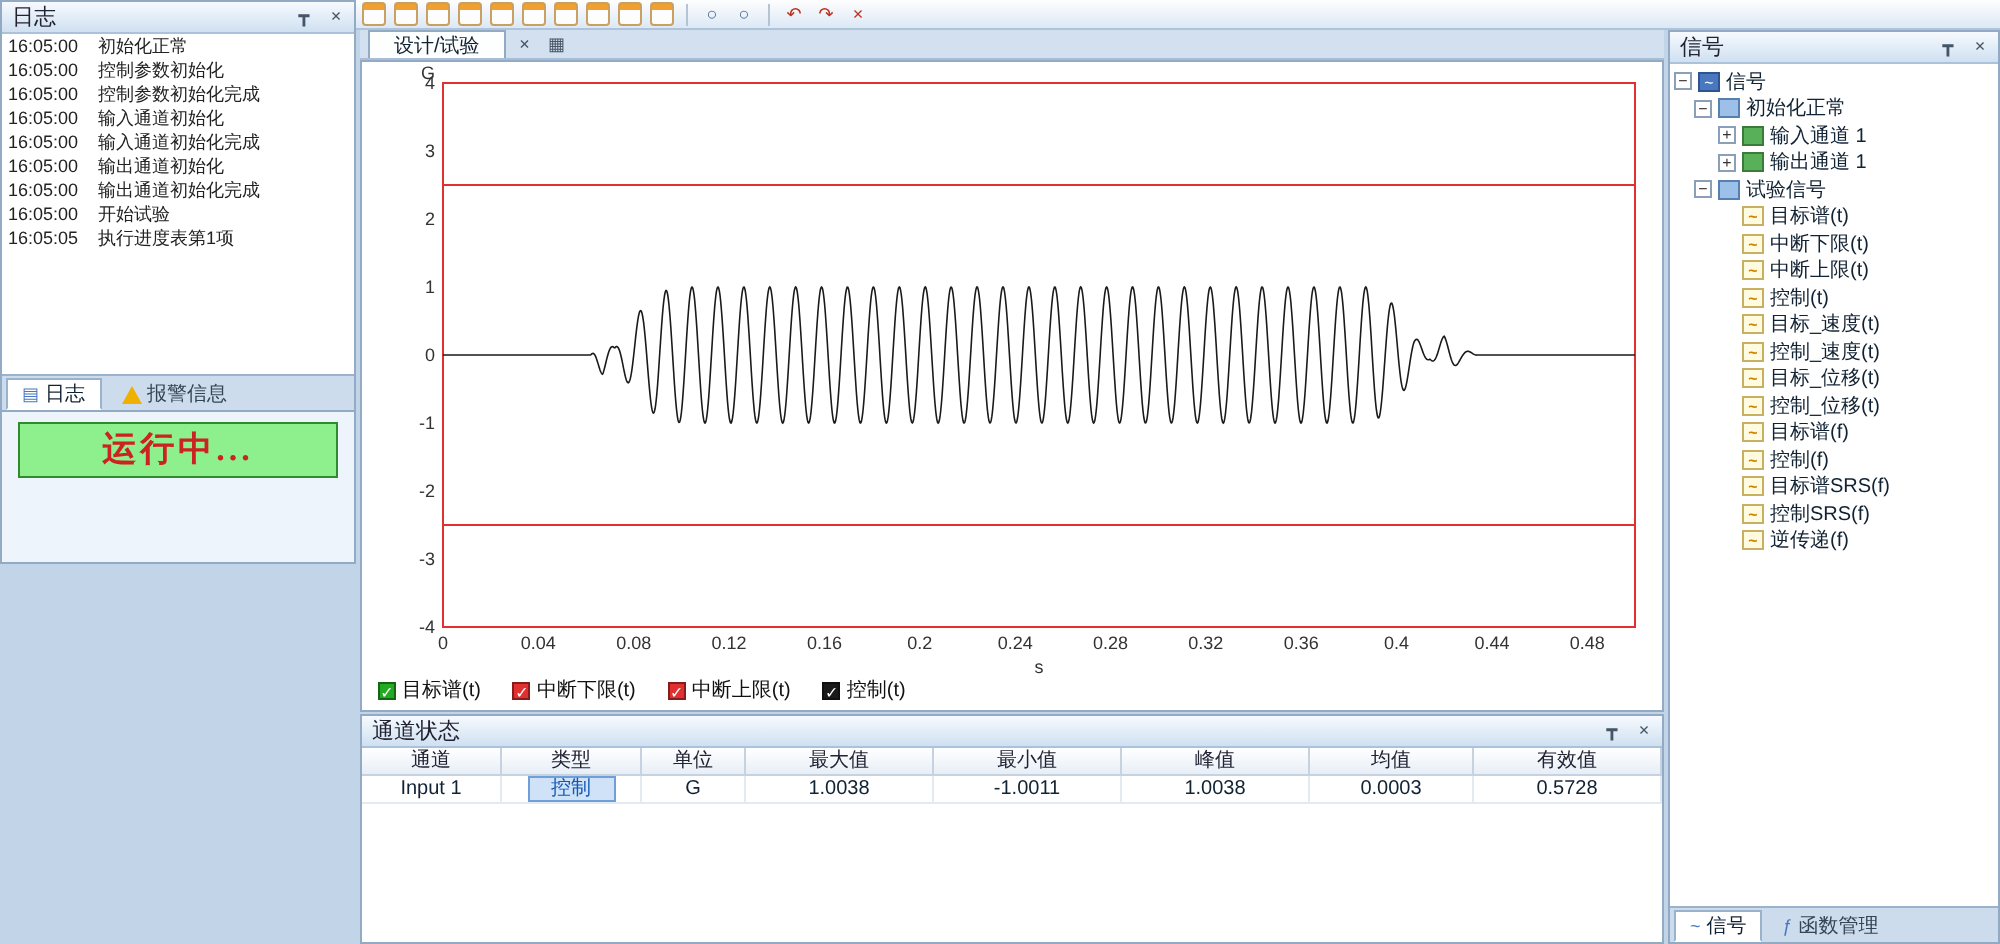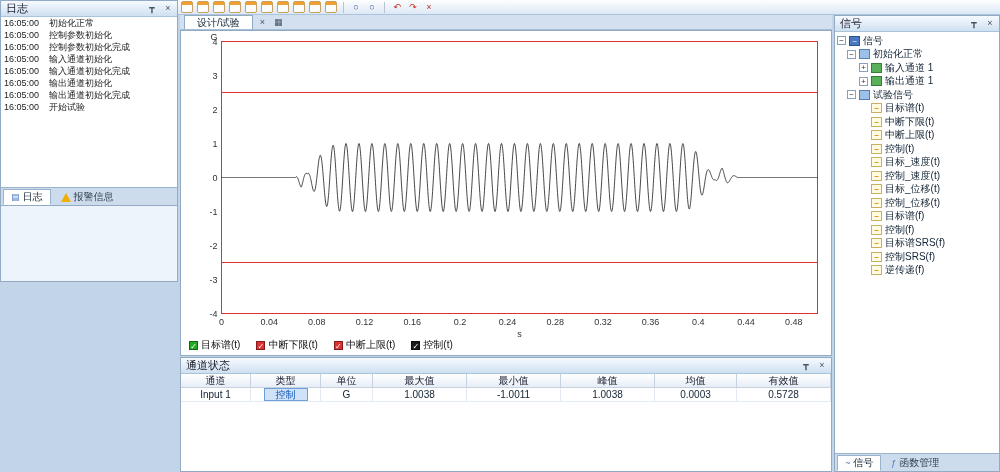--- a/index.html
+++ b/index.html
@@ -163,20 +163,21 @@
         </div>
         <div class="srow">
           <span class="slab">控制峰值(G):</span>
           <span class="sval">1.004</span>
         </div>
         <div class="srow">
           <span class="slab">量级(%):</span>
           <span class="sval">100.00</span>
         </div>
       </div>
+    <div class="runbox">运行中...</div>
   </div>
 </div>
 
 <div class="panel" id="log-panel">
   <div class="phdr">
     <span>日志</span>
     <span class="sp"></span>
     <span class="hico">┳</span>
     <span class="hico">×</span>
   </div>
@@ -205,20 +206,24 @@
         <span class="ltime">16:05:00</span>
         <span class="lmsg">输出通道初始化</span>
       </div>
       <div class="lrow">
         <span class="ltime">16:05:00</span>
         <span class="lmsg">输出通道初始化完成</span>
       </div>
       <div class="lrow">
         <span class="ltime">16:05:00</span>
         <span class="lmsg">开始试验</span>
+      </div>
+      <div class="lrow">
+        <span class="ltime">16:05:05</span>
+        <span class="lmsg">执行进度表第1项</span>
       </div>
     </div>
   <div class="fttabs">
     <div class="ftab active">
       <span class="tabico">▤</span>
       <span>日志</span>
     </div>
     <div class="ftab">
       <span class="warnico"></span>
       <span>报警信息</span>

